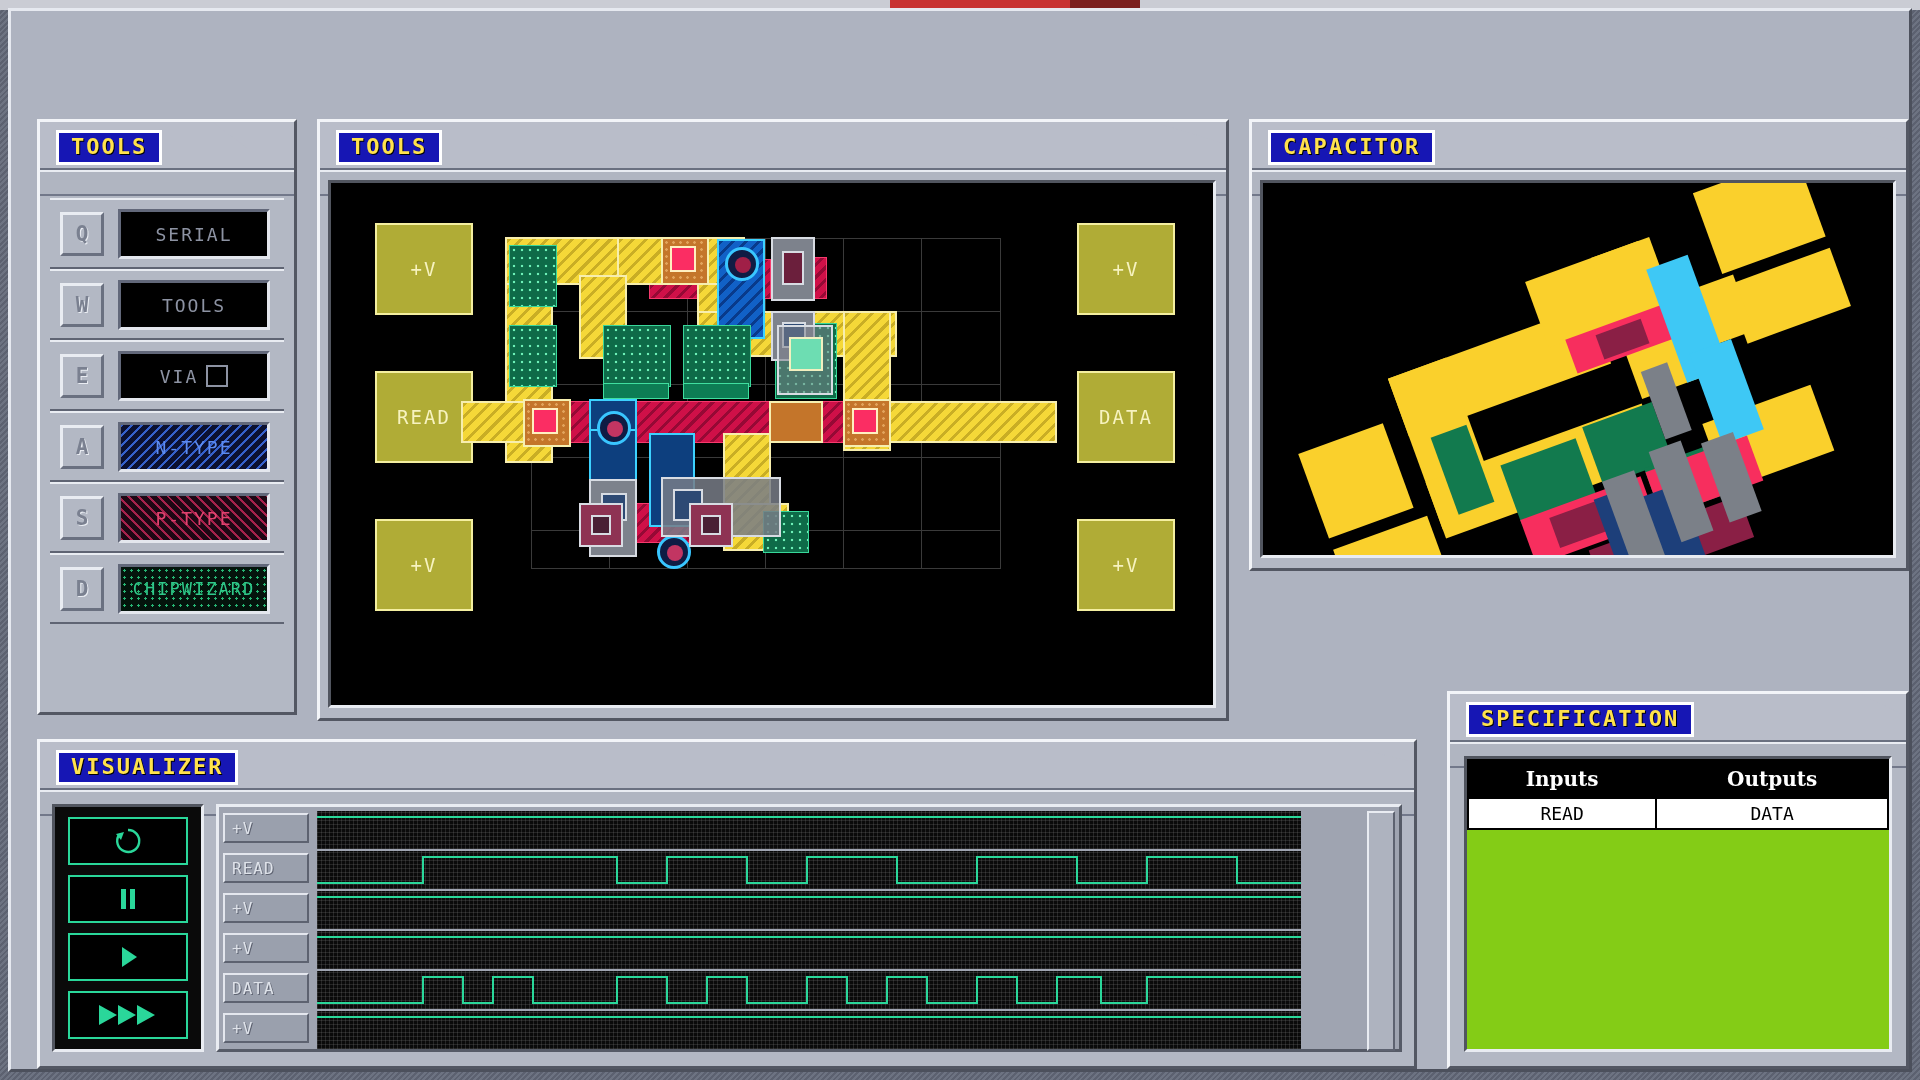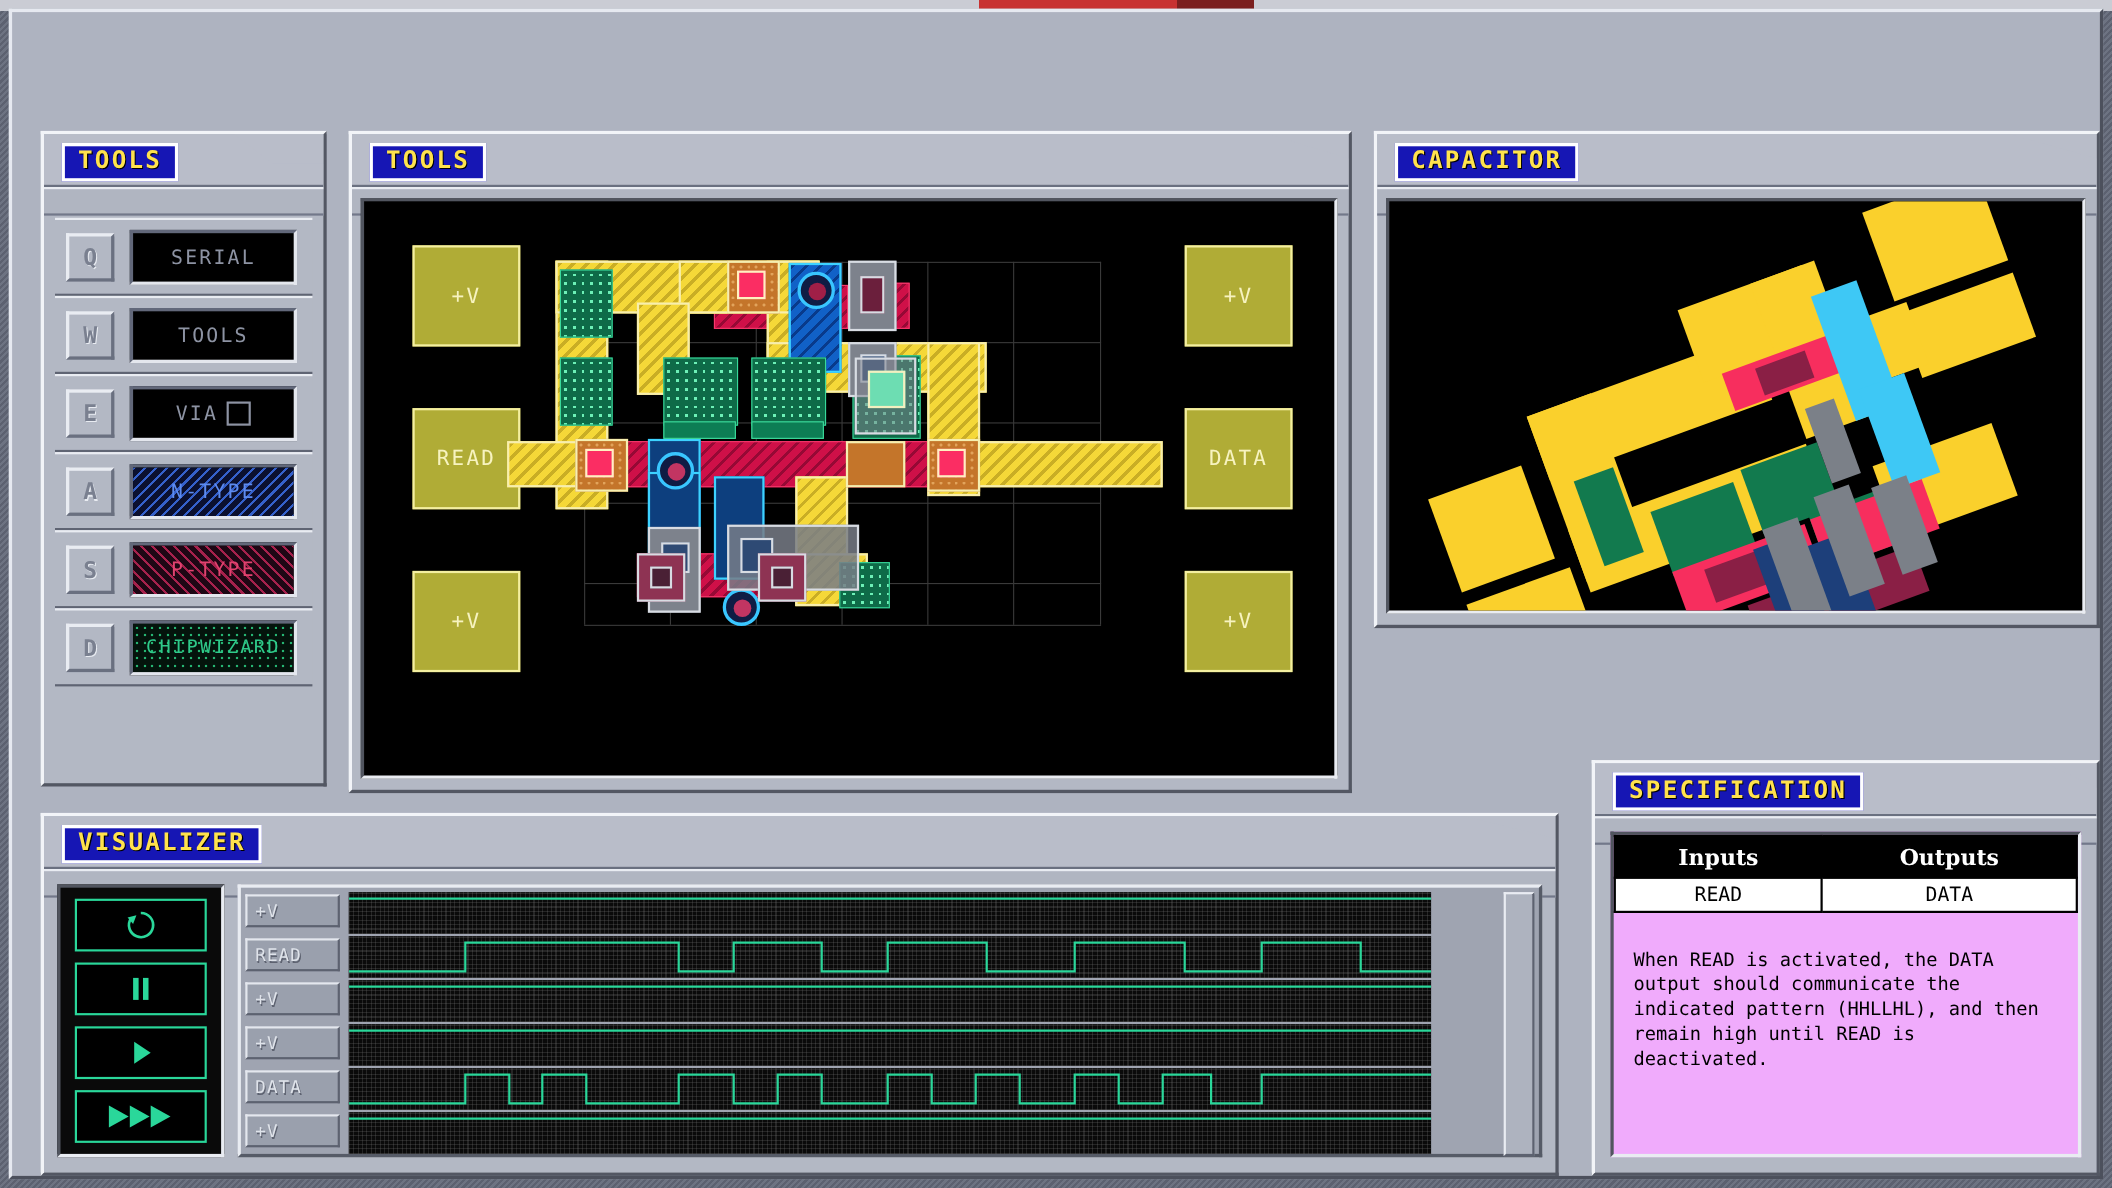--- a/index.html
+++ b/index.html
@@ -334,21 +334,21 @@
     border-top:2px solid #e9ecf2; border-left:2px solid #e9ecf2;
     border-right:2px solid #5d6270; border-bottom:2px solid #5d6270;
   }
 
   
   #spec{ left:1436px; top:680px; width:462px; height:378px; }
   #spec-head{ width:456px; }
   #spec-head .slant{ clip-path: polygon(0 0, 90% 0, 100% 46%, 100% 100%, 0 100%); }
   #spec-body{
     position:absolute; left:14px; top:62px; width:428px; height:296px;
-    background:#f0abfc;
+    background:#84cc16;
     border-top:3px solid #51555f; border-left:3px solid #51555f;
     border-right:3px solid #e9ecf2; border-bottom:3px solid #e9ecf2;
   }
   #spec-table{ width:100%; border-collapse:collapse; }
   #spec-table th{
     background:#000; color:#fff; font-size:20px; font-weight:bold;
     padding:6px 0; border:2px solid #000;
     font-family:"DejaVu Serif", serif;
   }
   #spec-table td{
@@ -692,17 +692,16 @@
             <th>Outputs</th>
           </tr>
         </thead>
         <tbody>
           <tr>
             <td>READ</td>
             <td>DATA</td>
           </tr>
         </tbody>
       </table>
-      <div id="spec-text">When READ is activated, the DATA output should communicate the indicated pattern (HHLLHL), and then remain high until READ is deactivated.</div>
     </div>
   </div>
 
 </div>
 
 </body></html>

